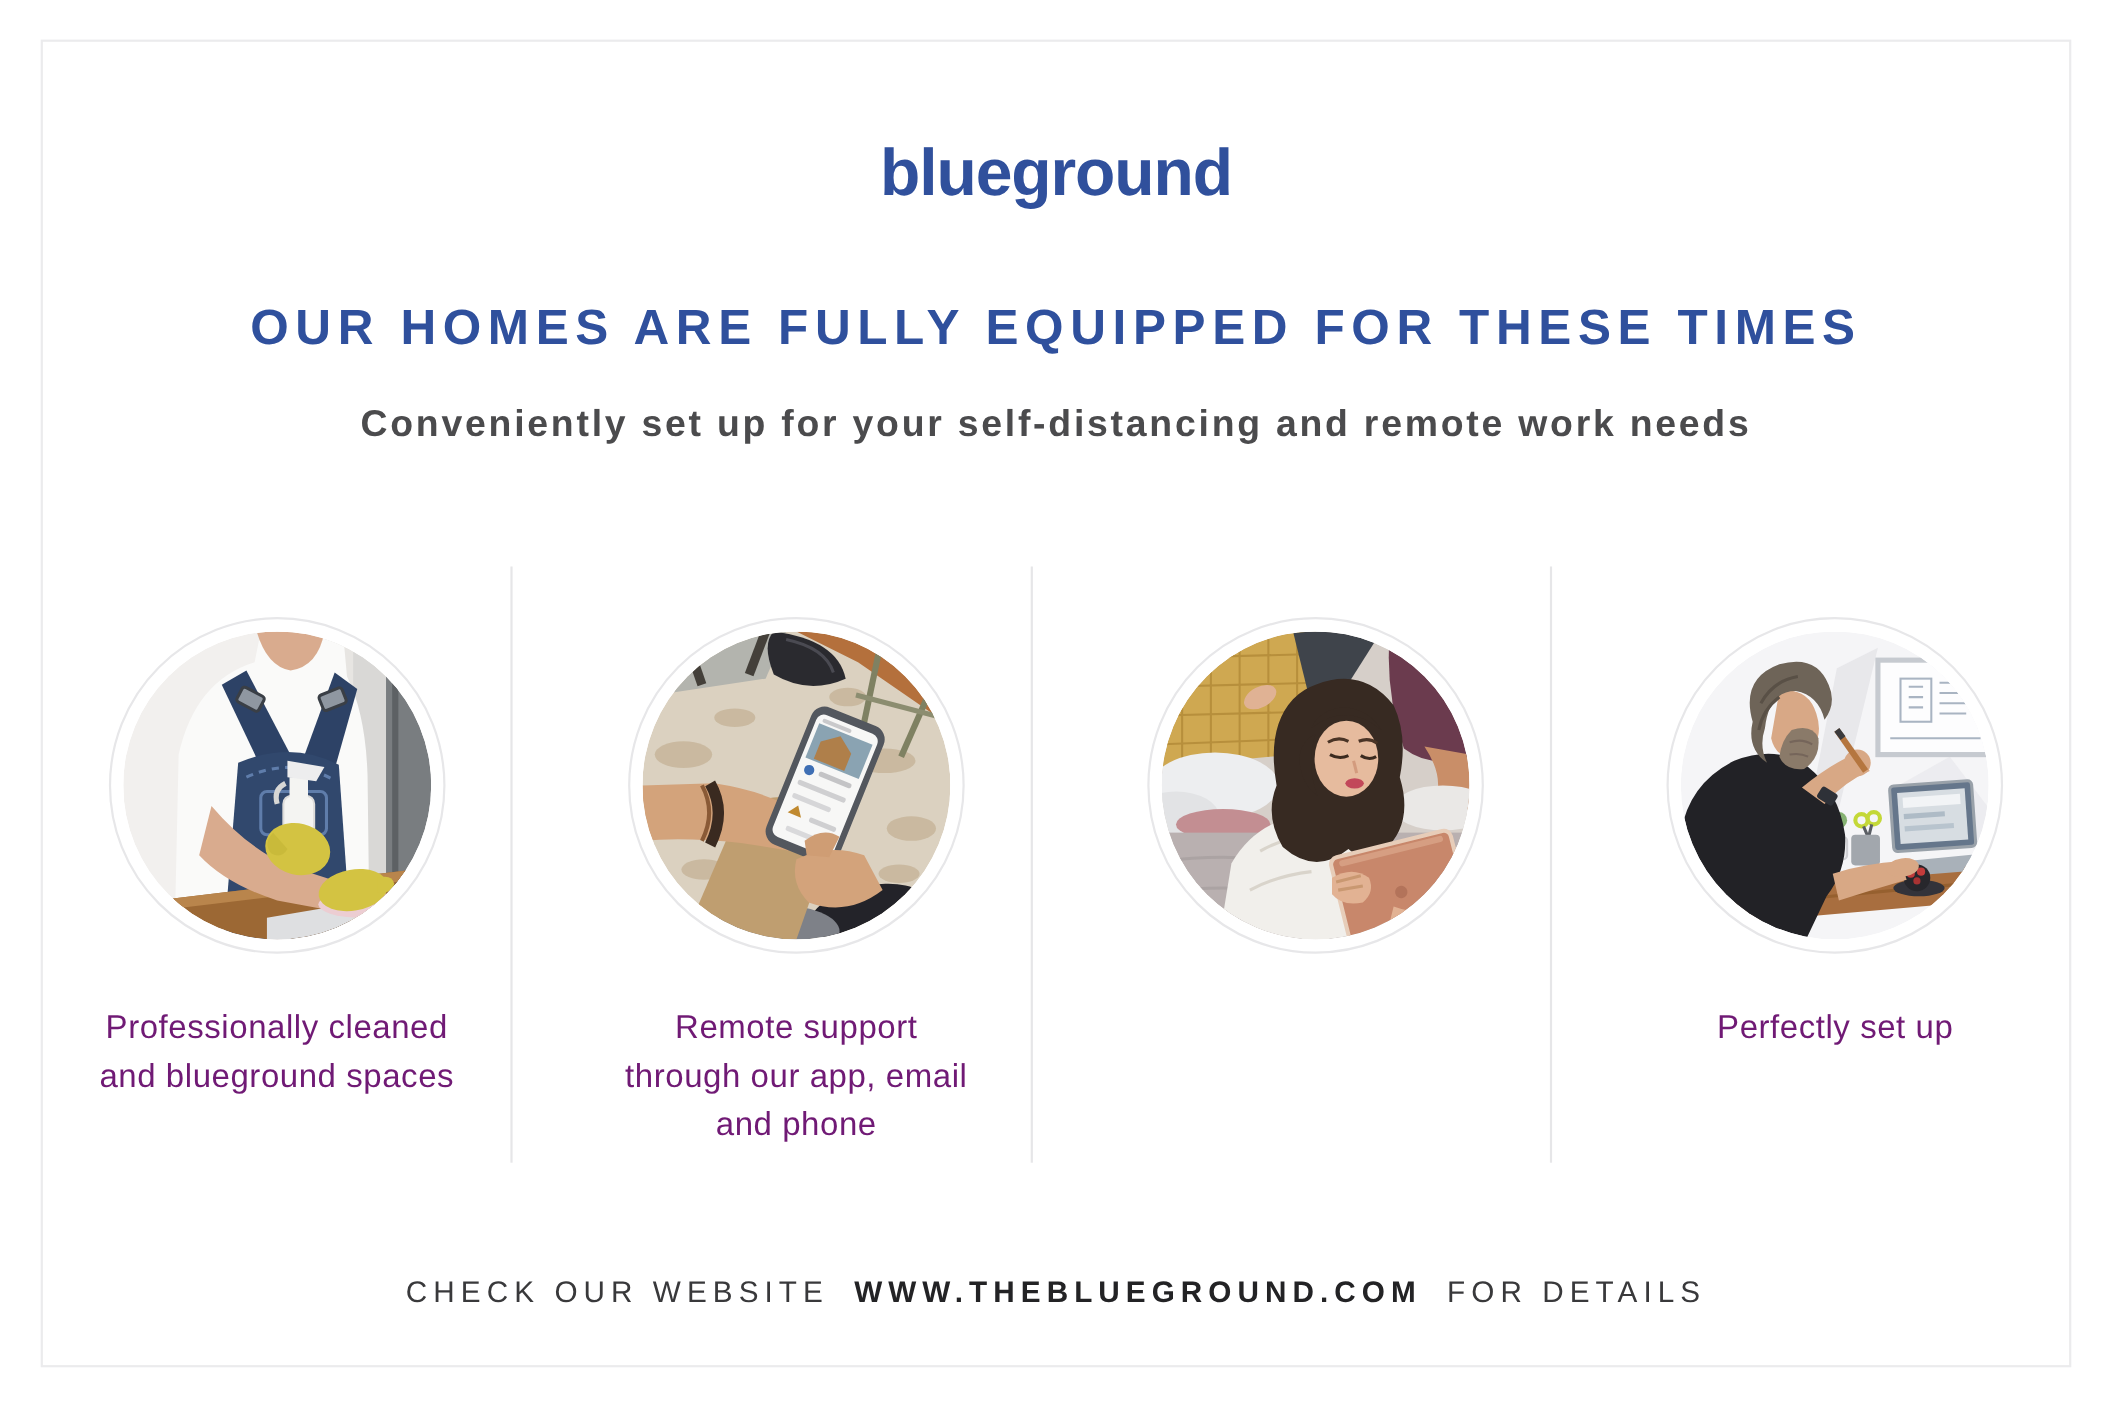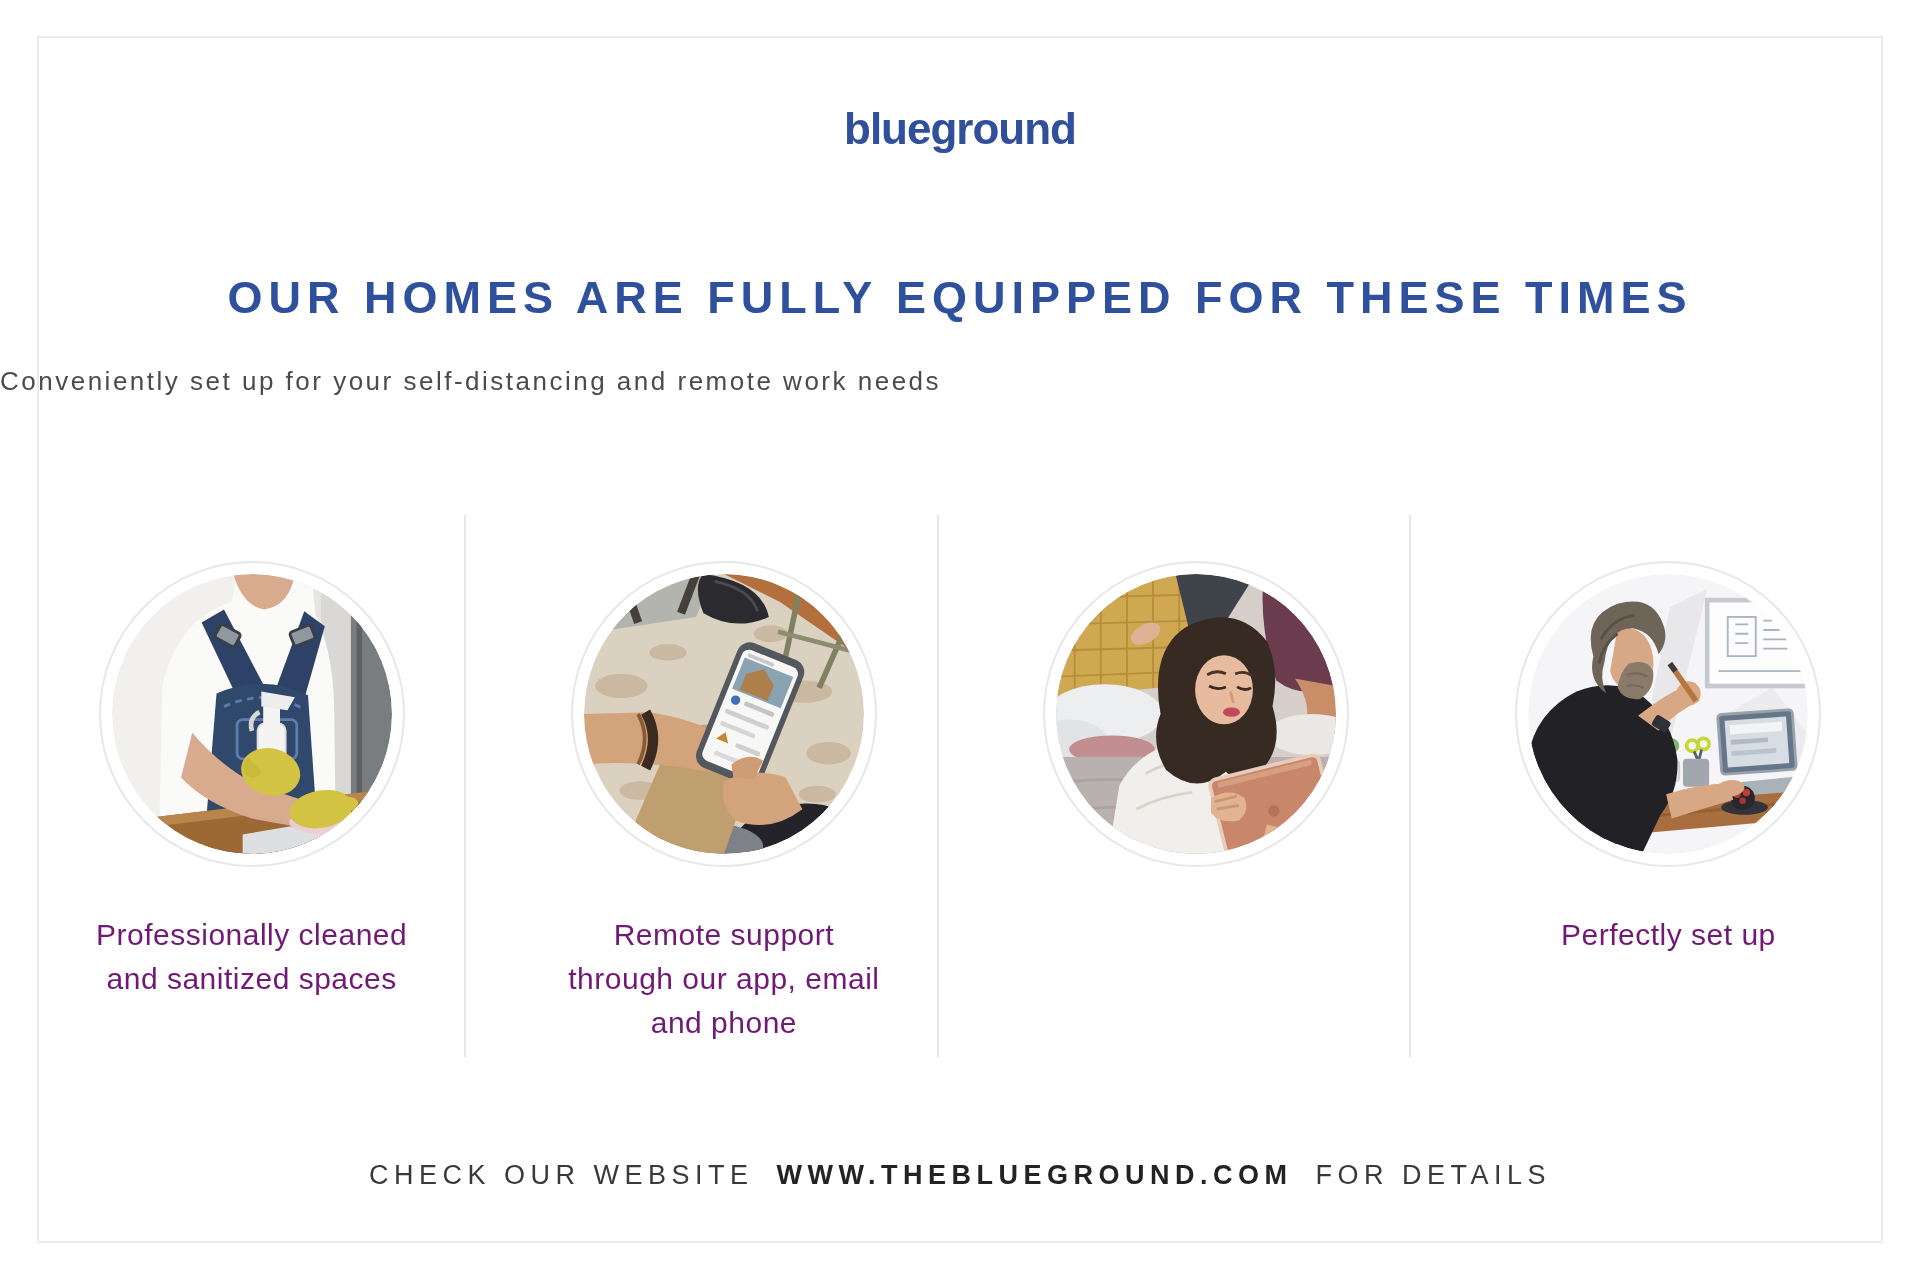--- a/index.html
+++ b/index.html
@@ -1,25 +1,25 @@
 <!DOCTYPE html>
 <html><head>
 <meta charset="utf-8">
 <style>
   html,body{margin:0;padding:0;background:#ffffff;}
   .page{position:relative;width:1920px;height:1280px;background:#ffffff;overflow:hidden;
         font-family:"Liberation Sans",sans-serif;}
   .card-frame{position:absolute;left:37px;top:36px;right:37px;bottom:37px;
         border:2px solid #ebebed;background:#ffffff;}
-  .brand-logo{position:absolute;top:104px;left:0;width:100%;text-align:center;
-        font-size:44px;font-weight:bold;letter-spacing:-1px;color:#30509c;}
+  .brand-logo{position:absolute;top:122px;left:0;width:100%;text-align:center;
+        font-size:60px;font-weight:bold;letter-spacing:-1px;color:#30509c;}
   .headline{position:absolute;top:272px;left:0;width:100%;text-align:center;
         font-size:45px;font-weight:bold;letter-spacing:6px;color:#2f509d;white-space:nowrap;}
-  .subheadline{position:absolute;top:366px;left:0;width:100%;text-align:left;
-        font-size:26px;letter-spacing:2.5px;color:#4b4b4d;white-space:nowrap;}
+  .subheadline{position:absolute;top:366px;left:0;width:100%;text-align:center;
+        font-size:34px;letter-spacing:2.5px;color:#4b4b4d;white-space:nowrap;font-weight:bold;}
   .features{position:absolute;left:39px;right:39px;top:515px;height:542px;display:flex;}
   .feature{flex:1;display:flex;flex-direction:column;align-items:center;}
   .feature + .feature{border-left:2px solid #e6e6e8;padding-left:45px;}
   .circle-ring{margin-top:46px;width:302px;height:302px;border-radius:50%;
         border:2px solid #e7e7e9;background:#ffffff;display:flex;
         align-items:center;justify-content:center;flex:0 0 auto;}
   .photo{width:280px;height:280px;border-radius:50%;overflow:hidden;}
   .photo svg{width:100%;height:100%;display:block;}
   .caption{margin-top:46px;text-align:center;font-size:30px;line-height:44px;
         letter-spacing:0.5px;color:#701a75;}
@@ -79,21 +79,21 @@
               <path d="M160,142 L160,126 L196,132 L188,146 Z" fill="#ededee"></path>
               <path d="M158,148 Q146,154 150,168" fill="none" stroke="#d7d7d5" stroke-width="5"></path>
               <ellipse cx="170" cy="212" rx="32" ry="25" transform="rotate(14 170 212)" fill="#d3c342"></ellipse>
               <path d="M146,196 q-10,10 -2,20 q10,6 16,-4 Z" fill="#c9ba3a"></path>
             </g>
           </svg>
         </div>
       </div>
       <div class="caption">
         <div>Professionally cleaned</div>
-        <div>and sanitized spaces</div>
+        <div>and blueground spaces</div>
       </div>
     </div>
 
     <div class="feature">
       <div class="circle-ring">
         <div class="photo">
           <svg viewBox="0 0 300 300">
             <defs>
                 <clipPath id="c2">
                   <circle cx="150" cy="150" r="150"></circle>

